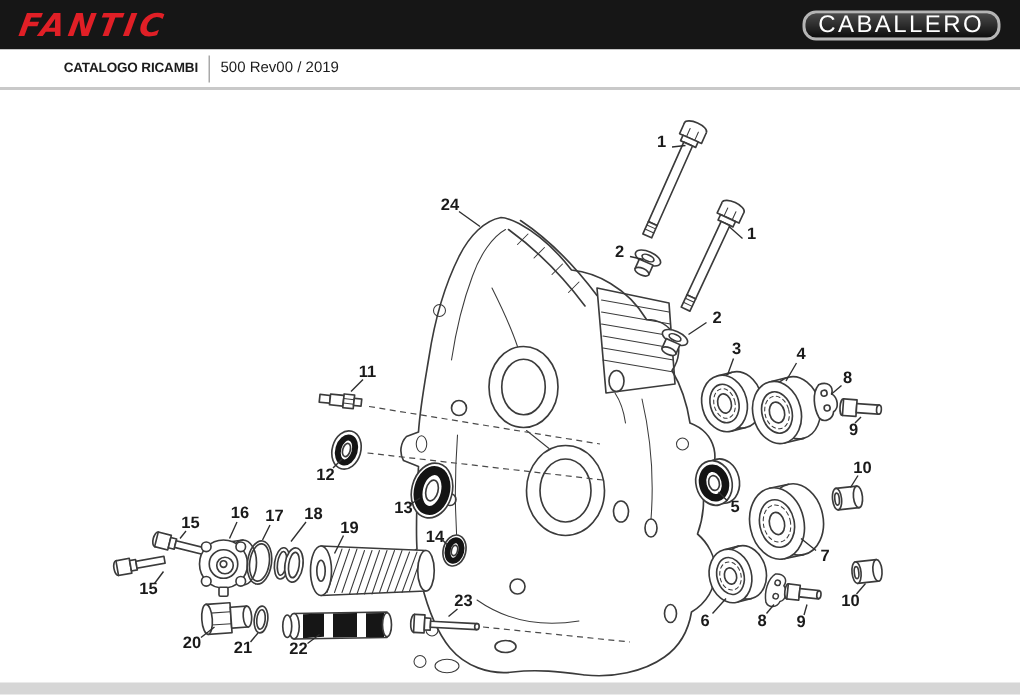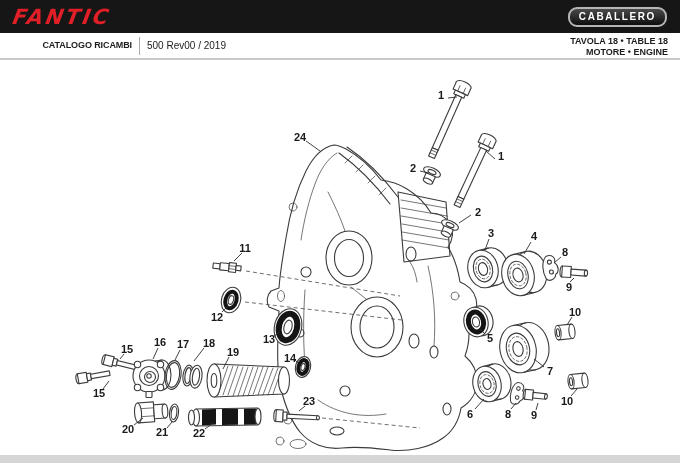--- a/index.html
+++ b/index.html
@@ -13,21 +13,21 @@
     padding:0 13px;box-sizing:border-box;
   }
   .fantic-logo{
     color:#e01f26;font-style:italic;font-weight:bold;font-size:21px;
     letter-spacing:2.5px;transform:skewX(-10deg);
     font-family:"DejaVu Sans",sans-serif;
   }
   .caballero-badge{
     background:linear-gradient(#4a4a4a,#0d0d0d);
     border:2px solid #b5b5b5;border-radius:9px;color:#ffffff;
-    font-weight:bold;font-size:10px;letter-spacing:1.6px;
+    font-weight:normal;font-size:16px;letter-spacing:1.6px;
     padding:2px 9px;line-height:12px;
   }
   .subbar{
     position:absolute;top:33px;left:0;width:680px;height:27px;background:#ffffff;
     border-bottom:2px solid #c9c9c9;display:flex;justify-content:space-between;
     align-items:flex-end;padding:0 12px 0 0;box-sizing:border-box;
   }
   .left-block{display:flex;align-items:center;height:100%;}
   .catalog-title{
     width:132px;text-align:right;font-weight:bold;font-size:9px;line-height:1.2;
@@ -59,24 +59,20 @@
   <div class="caballero-badge">CABALLERO</div>
 </div>
 
 <div class="subbar">
   <div class="left-block">
     <div class="catalog-title">
       <div>CATALOGO RICAMBI</div>
     </div>
     <div class="vdivider"></div>
     <div class="edition">500 Rev00 / 2019</div>
-  </div>
-  <div class="right-block">
-    <div>TAVOLA 18 • TABLE 18</div>
-    <div>MOTORE • ENGINE</div>
   </div>
 </div>
 
 <div class="diagram-wrap">
 <svg width="680" height="393" viewBox="0 62 680 393" xmlns="http://www.w3.org/2000/svg">
 
   <g>
     <path class="wh" d="M334,145 C323,147 313,157 306,171 C297,189 290,212 286,238
       C283,256 280,272 279,288 L271,291 C267,295 266,302 269,307 L279,311
       C278,331 277,350 278,366 L271,371 C268,376 269,383 273,387 L281,389

